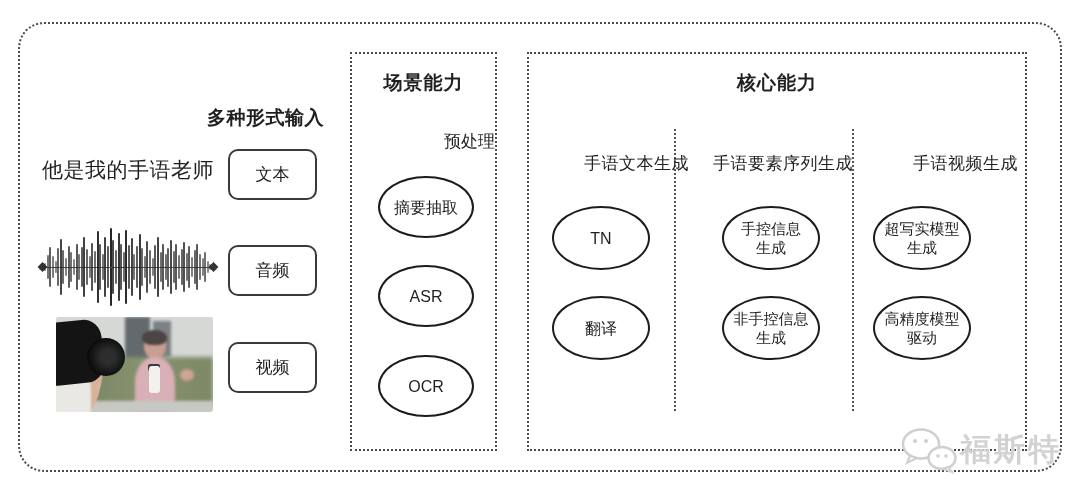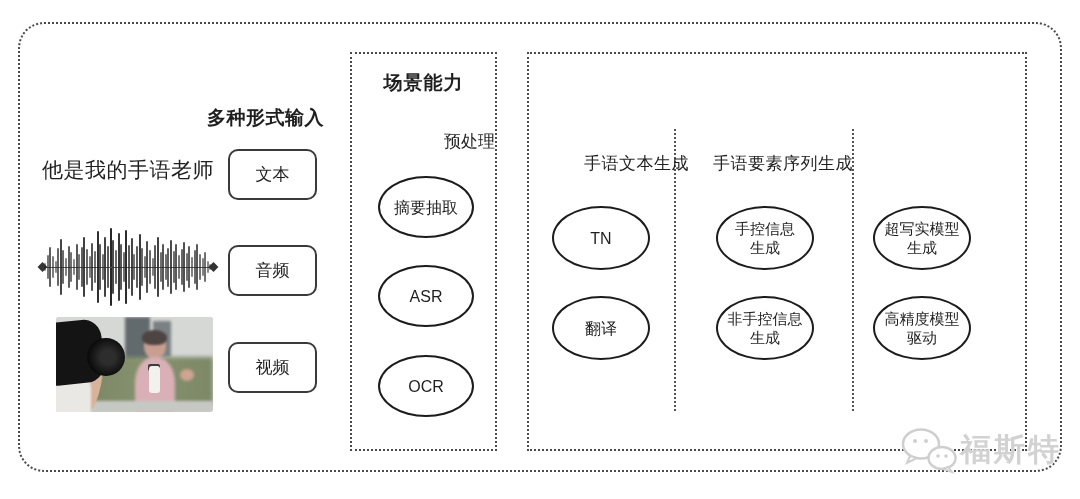--- a/index.html
+++ b/index.html
@@ -61,21 +61,21 @@
   .ellipse .l1,.ellipse .l2{display:block;font-size:16px;}
   .ellipse.two-line .l1,.ellipse.two-line .l2{font-size:15px;}
   .scene-el{left:26px;width:92px;height:58px;}
   .el-sum{top:122px;} .el-asr{top:211px;} .el-ocr{top:301px;}
   .col-divider{position:absolute;top:75px;height:282px;width:0;border-left:2px dotted #555;}
   .div-1{left:145px;} .div-2{left:323px;}
   .core-col-header{position:absolute;top:98px;width:180px;text-align:right;font-size:17px;letter-spacing:.5px;}
   .hdr-1{left:-20px;} .hdr-2{left:144px;} .hdr-3{left:309px;}
   .core-el{width:94px;height:60px;}
   .row-1{top:152px;} .row-2{top:242px;}
-  .col-1{left:23px;} .col-2{left:187px;} .col-3{left:344px;}
+  .col-1{left:23px;} .col-2{left:193px;} .col-3{left:344px;}
   
   .watermark{position:absolute;left:898px;top:426px;display:flex;align-items:center;}
   .wm-icon{width:62px;height:48px;}
   .wm-text{font-size:31px;font-weight:bold;color:#d2d2d2;letter-spacing:3px;
           text-shadow:0 1px 0 #fff;}
 </style>
 </head>
 <body>
 
 <div class="canvas">
@@ -190,26 +190,28 @@
     </div>
     <div class="ellipse scene-el el-asr">
       <span class="l1">ASR</span>
     </div>
     <div class="ellipse scene-el el-ocr">
       <span class="l1">OCR</span>
     </div>
   </div>
 
   <div class="dashed-box core-box">
+    <div class="box-title">核心能力</div>
 
     <div class="col-divider div-1"></div>
     <div class="col-divider div-2"></div>
 
     <div class="core-col-header hdr-1">手语文本生成</div>
     <div class="core-col-header hdr-2">手语要素序列生成</div>
+    <div class="core-col-header hdr-3">手语视频生成</div>
 
     <div class="ellipse core-el col-1 row-1">
       <span class="l1">TN</span>
     </div>
     <div class="ellipse core-el col-1 row-2">
       <span class="l1">翻译</span>
     </div>
 
     <div class="ellipse core-el col-2 row-1 two-line">
       <span class="l1">手控信息</span>

